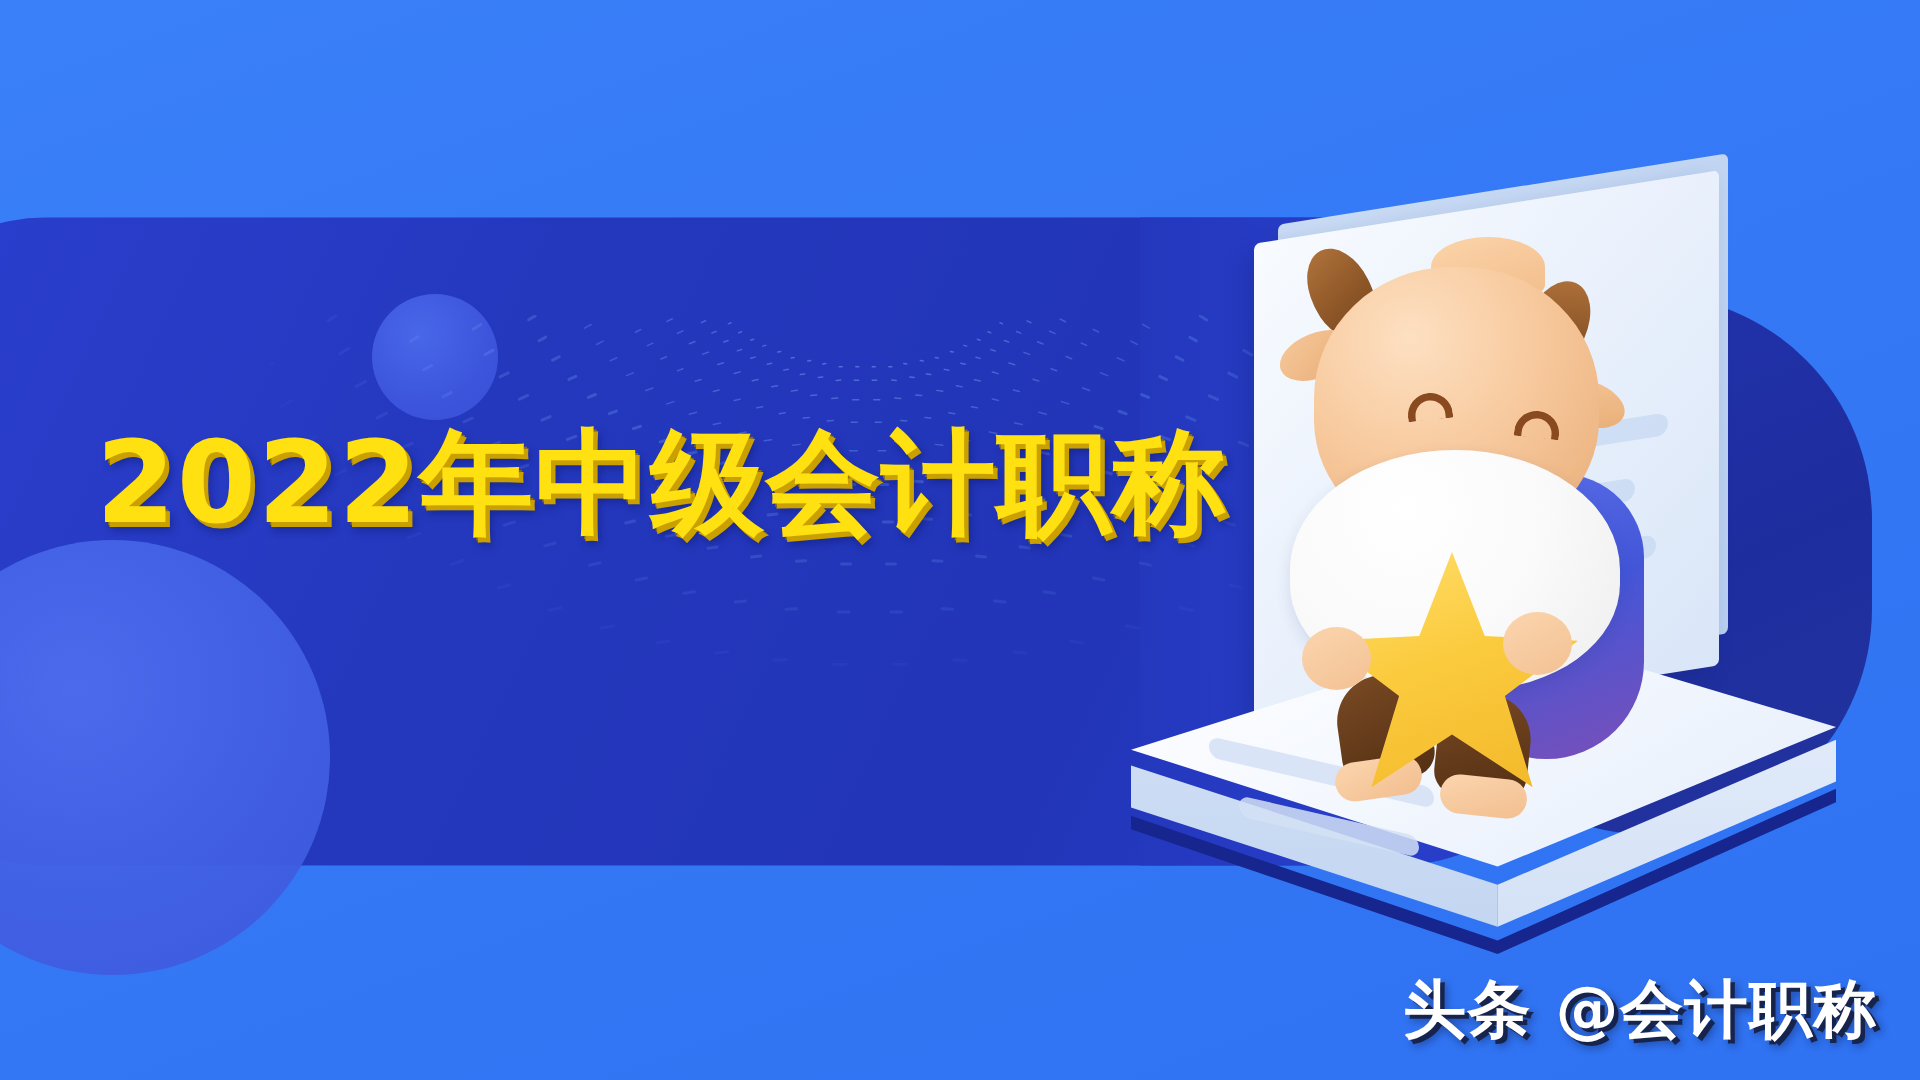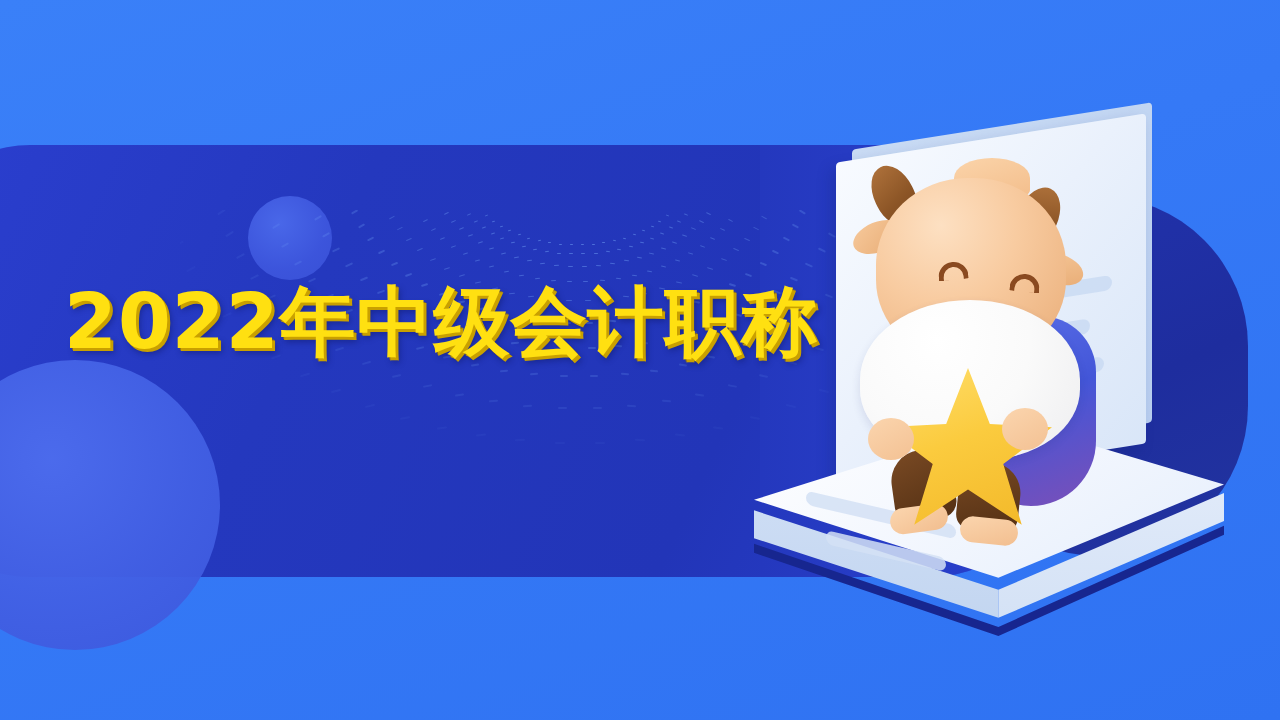--- a/index.html
+++ b/index.html
@@ -613,14 +613,15 @@
       <div class="hoof left"></div>
       <div class="hoof right"></div>
 
       <div class="star"></div>
 
       <div class="paw left"></div>
       <div class="paw right"></div>
     </div>
   </div>
 
+  <div class="watermark">头条 @会计职称</div>
 
 </div>
 
 </body></html>

